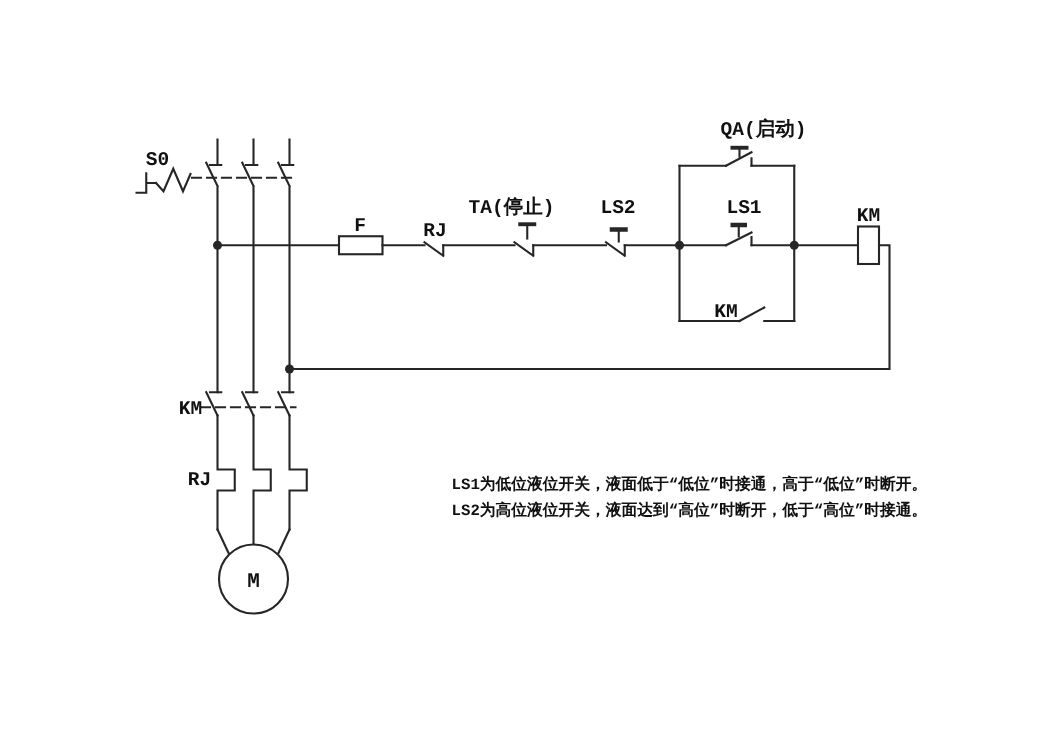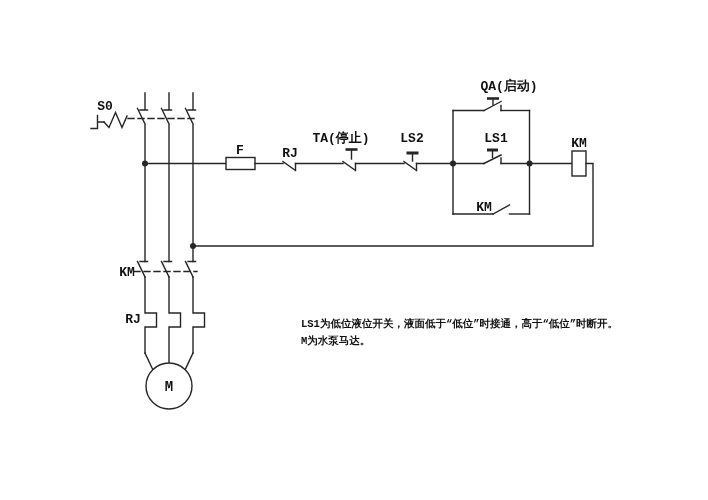--- a/index.html
+++ b/index.html
@@ -117,15 +117,15 @@
     <text x="496" y="142">LS1</text>
     <text x="484" y="211">KM</text>
     <text x="579" y="147">KM</text>
     <text x="127" y="276">KM</text>
     <text x="133" y="323">RJ</text>
     <text class="big" x="169" y="391">M</text>
   </svg>
 
   <div class="notes">
     <div>LS1为低位液位开关，液面低于“低位”时接通，高于“低位”时断开。</div>
-    <div>M为水泵马达。</div>
+    <div>LS2为高位液位开关，液面达到“高位”时断开，低于“高位”时接通。</div>
   </div>
 </div>
 
 </body></html>

